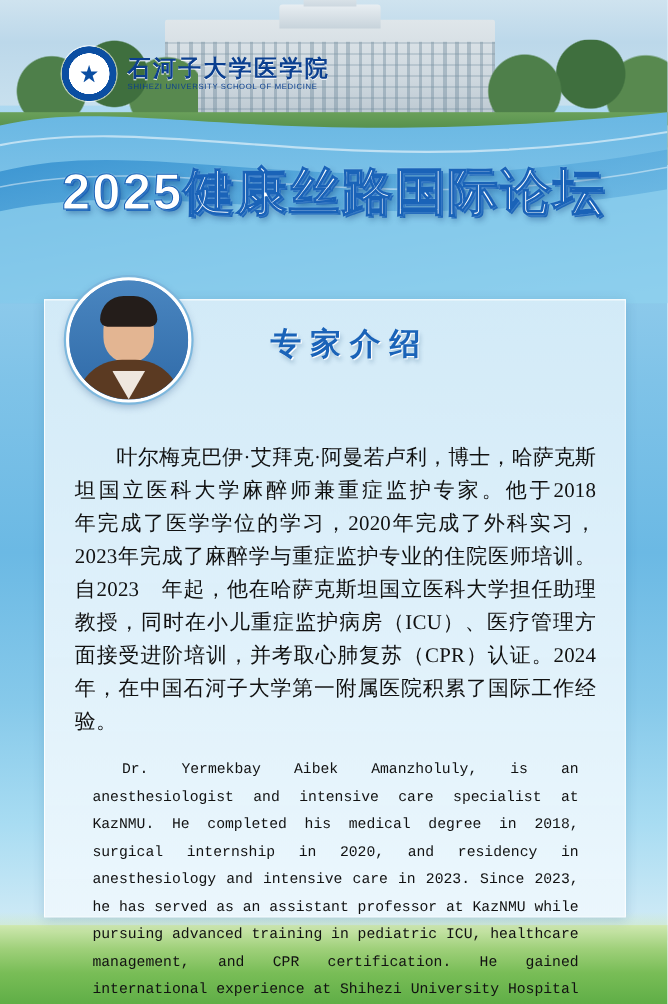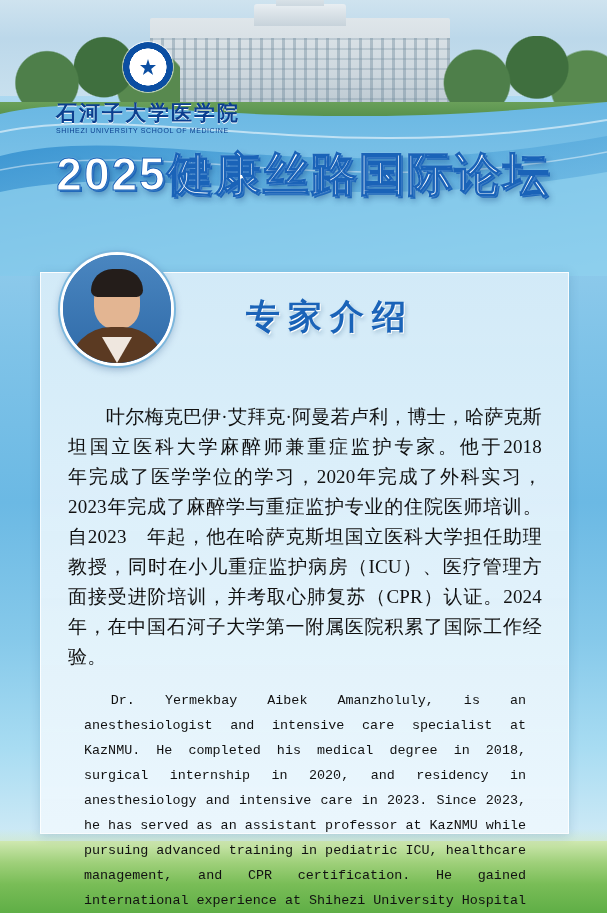--- a/index.html
+++ b/index.html
@@ -87,21 +87,20 @@
     overflow:hidden;
   }
   .wave-wrap svg { display:block; }
 
   
   .logo {
     position: absolute;
     left: 56px; top: 42px;
     display: flex; align-items: center; gap: 10px;
     z-index: 6;
-    flex-direction: column;
   }
   .logo-mark {
     width: 50px; height: 50px; border-radius: 50%;
     background: radial-gradient(circle at 50% 50%, #ffffff 0 52%, #0b4ea2 53% 70%, #ffffff 71% 78%, #0b4ea2 79% 100%);
     position: relative;
     box-shadow: 0 0 0 1px rgba(255,255,255,.6);
   }
   .logo-mark:after {
     content: "";
     position: absolute; left: 50%; top: 50%;
@@ -175,21 +174,21 @@
   }
   .avatar .collar {
     position:absolute; left:50%; bottom:0; width:30px; height:26px; margin-left:-15px;
     background:#efe7df; clip-path: polygon(50% 100%, 0 0, 100% 0);
   }
 
   .section-title {
     position: absolute;
     left: 246px; top: 294px;
     font-family: Liberation Serif, serif;
-    font-size: 34px;
+    font-size: 28px;
     font-weight: bold;
     letter-spacing: 8px;
     color: #1a63b8;
     text-shadow: 1px 1px 0 #ffffff, 2px 3px 4px rgba(20,70,120,.25);
     z-index: 8;
   }
 
   .body-text {
     position: absolute;
     left: 68px; top: 402px;

